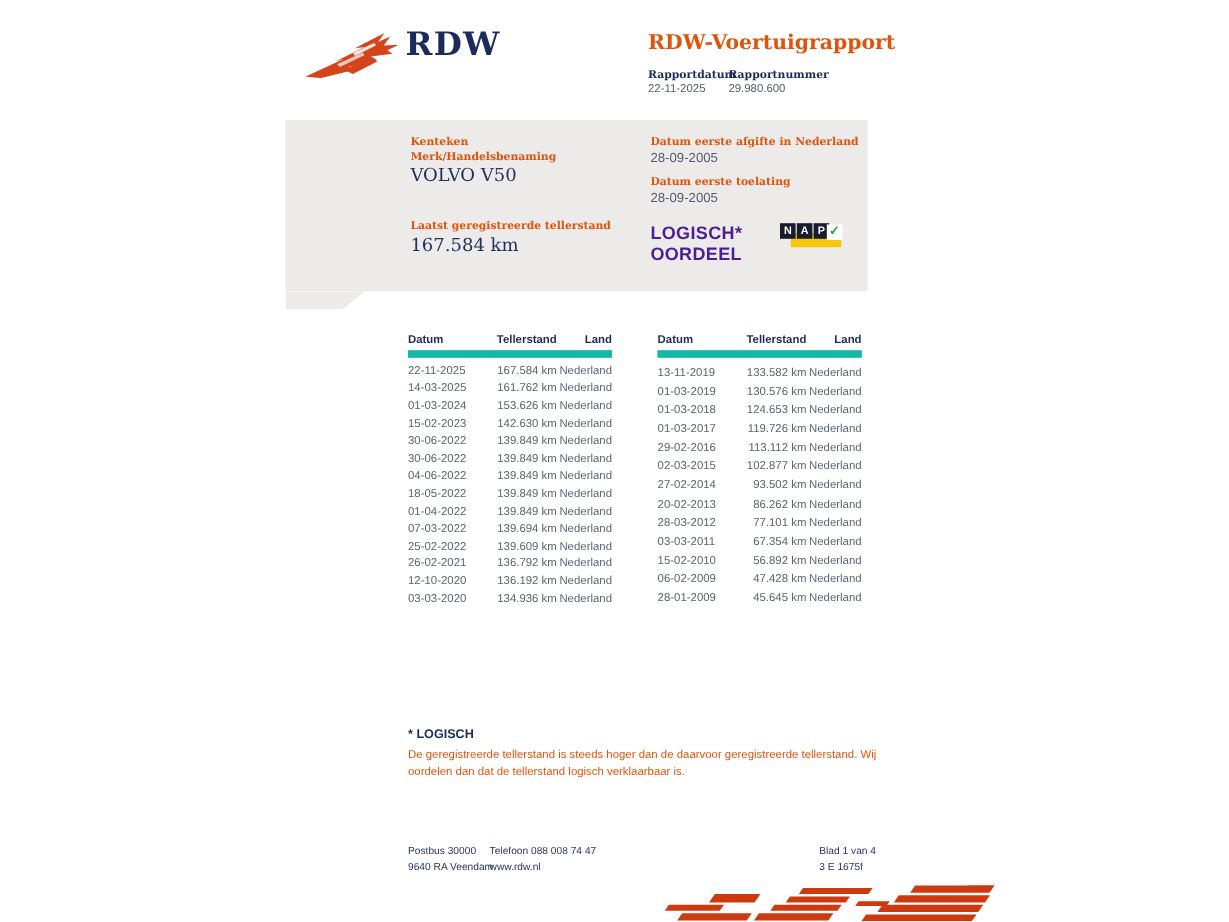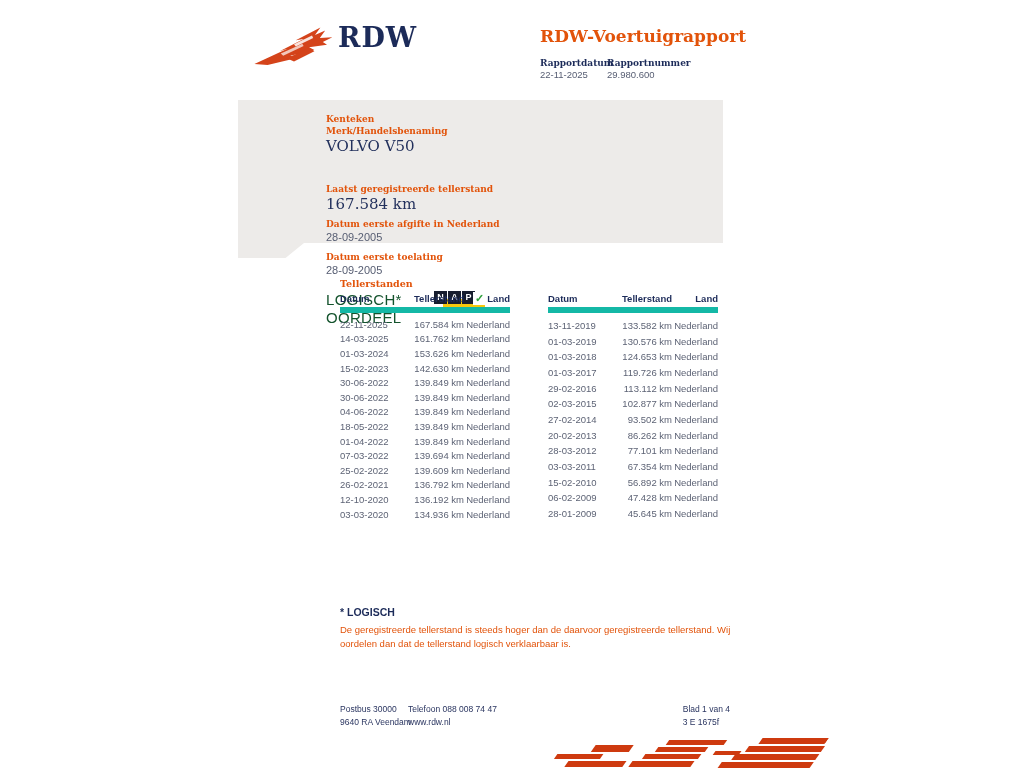--- a/index.html
+++ b/index.html
@@ -15,31 +15,31 @@
                 font-size:17px;font-weight:700;color:#e2530a;}
   .hdr-meta{left:540px;font-size:9px;line-height:12px;}
   #hdr-labels{top:57px;font-family:"DejaVu Serif",serif;font-weight:700;color:#1c2b59;}
   #hdr-values{top:69px;color:#565d72;font-size:9.5px;}
   .hdr-col1{display:inline-block;width:67px;}
 
   
   #vehicle-box{left:238px;top:100px;width:485px;height:143px;background:#edebe9;}
   #vehicle-box::after{content:"";position:absolute;left:0;top:143px;width:66px;height:15px;
        background:#edebe9;clip-path:polygon(0 0,100% 0,72% 100%,0 100%);}
-  .box-cols{position:absolute;left:88px;top:13px;display:flex;flex-direction:column;}
+  .box-cols{position:absolute;left:104px;top:13px;display:flex;}
   .box-col-left{width:200px;}
   .box-col-right{width:183px;position:relative;}
   .field-label{font-family:"DejaVu Serif",serif;font-weight:700;font-size:9px;
                color:#e2530a;line-height:12px;}
   .field-value-big{font-family:"DejaVu Serif",serif;font-size:15px;color:#22305c;
                    line-height:19px;margin-bottom:4px;}
   .field-value-sm{font-size:11px;color:#565d72;line-height:14px;margin-bottom:7px;}
   .gap-lg{margin-top:27px;}
   #oordeel-row{margin-top:14px;position:relative;}
-  #oordeel-text{font-size:15px;font-weight:400;color:#14532d;line-height:18px;
+  #oordeel-text{font-size:15px;font-weight:700;color:#4c1d95;line-height:18px;
                 letter-spacing:.3px;}
   
   #nap-logo{position:absolute;left:108px;top:0;width:52px;height:22px;}
   #nap-yellow{position:absolute;left:9px;top:8px;width:42px;height:12px;background:#f6c80d;}
   .nap-letter{position:absolute;top:0;width:13px;height:13px;background:#171d2e;
               color:#fff;font-size:9px;font-weight:700;text-align:center;line-height:13px;}
   #nap-n{left:0;} #nap-a{left:14px;} #nap-p{left:28px;}
   #nap-check{position:absolute;left:39px;top:1px;width:13px;height:13px;background:#fff;
              color:#2fa03c;font-size:11px;font-weight:800;text-align:center;line-height:13px;}
 
@@ -115,21 +115,20 @@
           <div id="nap-a" class="nap-letter">A</div>
           <div id="nap-p" class="nap-letter">P</div>
           <div id="nap-check">✓</div>
         </div>
       </div>
     </div>
   </div>
 </div>
 
 <div id="tellerstanden" class="abs">
-  <div id="tellerstanden-title">Tellerstanden</div>
   <div id="tables-row">
     <table class="meter">
       <colgroup>
           <col class="c0">
           <col class="c1">
           <col class="c2">
         </colgroup>
       <thead>
           <tr>
         <th>Datum</th>

